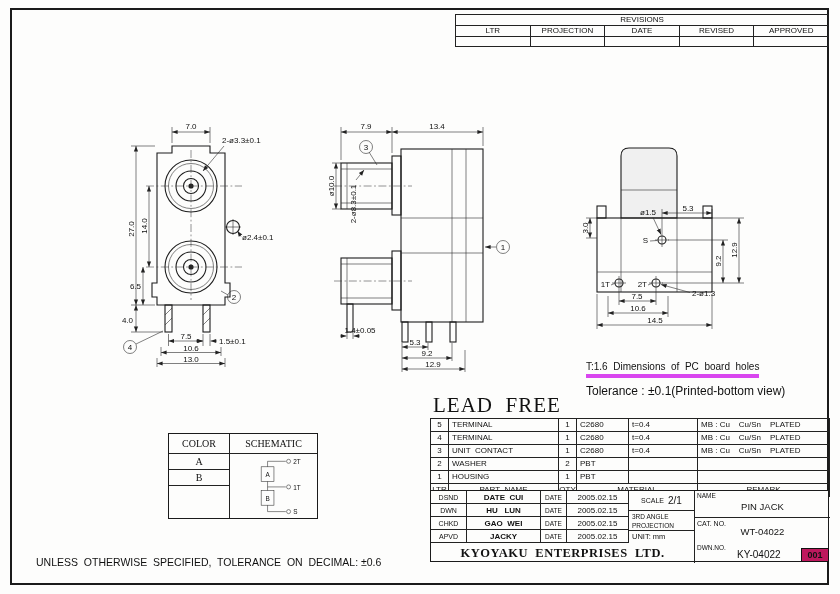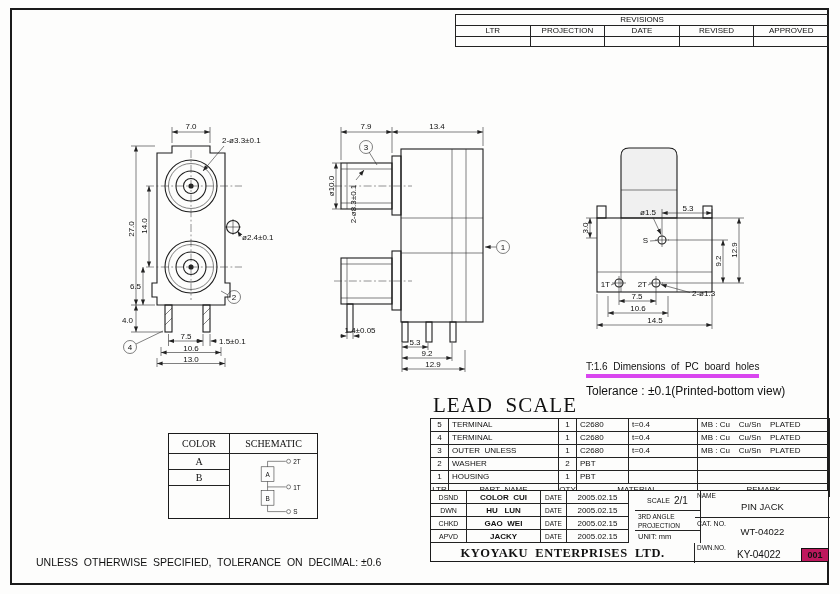--- a/index.html
+++ b/index.html
@@ -50,21 +50,21 @@
   .bom tr.head td { text-align:center; padding:0; }
 
   
   .tb { position:absolute; left:430px; top:490px; width:399px; height:72px; border:1.5px solid #1b1b1b; background:#fdfdfc; }
   .sig-grid { position:absolute; left:0; top:0; width:198px; height:52px; display:grid; grid-template-columns:36px 74px 26px 62px; grid-auto-rows:13px; }
   .sg { border-right:1px solid #222; border-bottom:1px solid #222; display:flex; align-items:center; justify-content:center; overflow:hidden; white-space:pre; }
   .sg.role { font-size:7px; }
   .sg.pname { font-size:8px; font-weight:bold; }
   .sg.dlab { font-size:6.5px; }
   .sg.dval { font-size:8px; }
-  .mid { position:absolute; left:198px; top:0; width:66px; height:52px; border-right:1px solid #222;margin-left:6px; }
+  .mid { position:absolute; left:198px; top:0; width:66px; height:52px; border-right:1px solid #222; }
   .mid-scale { height:20px; border-bottom:1px solid #222; display:flex; align-items:center; justify-content:center; gap:4px; }
   .mid-scale .lab { font-size:7px; } .mid-scale .val { font-size:10px; }
   .mid-proj { height:20px; border-bottom:1px solid #222; font-size:6.5px; line-height:9px; padding:1px 0 0 3px; }
   .mid-unit { height:12px; font-size:7.5px; line-height:11px; padding-left:3px; }
   .tb-right { position:absolute; left:264px; top:0; width:135px; height:52px; }
   .tb-name { height:27px; border-bottom:1px solid #222; position:relative; }
   .tb-name .lbl { position:absolute; left:2px; top:1px; font-size:6.5px; }
   .tb-name .val { position:absolute; left:0; right:0; top:10px; text-align:center; font-size:9.5px; }
   .tb-cat { height:25px; position:relative; }
   .tb-cat .lbl { position:absolute; left:2px; top:2px; font-size:7px; }
@@ -319,21 +319,21 @@
 
       <line class="tl" x1="597" y1="294" x2="597" y2="329"></line>
       <line class="tl" x1="712" y1="294" x2="712" y2="329"></line>
       <line class="dim" x1="597" y1="325" x2="712" y2="325"></line>
       <text class="dtx" x="655" y="322.5" text-anchor="middle">14.5</text>
     </g>
   </svg>
 
   <div class="note-pcb">T:1.6  Dimensions  of  PC  board  holes</div>
   <div class="note-tol">Tolerance : ±0.1(Printed-bottom view)</div>
-  <div class="lead-free">LEAD  SCALE</div>
+  <div class="lead-free">LEAD  FREE</div>
   <div class="note-bottom">UNLESS  OTHERWISE  SPECIFIED,  TOLERANCE  ON  DECIMAL: ±0.6</div>
 
   <div class="ctab">
     <div class="ct-head">
       <div class="ct-hc">COLOR</div>
       <div class="ct-hs">SCHEMATIC</div>
     </div>
     <div class="ct-body">
       <div class="ct-left">
         <div class="ct-row">A</div>
@@ -381,21 +381,21 @@
     <tr>
       <td class="c">4</td>
       <td>TERMINAL</td>
       <td class="c">1</td>
       <td>C2680</td>
       <td>t=0.4</td>
       <td>MB : Cu    Cu/Sn    PLATED</td>
     </tr>
     <tr>
       <td class="c">3</td>
-      <td>OUTER  UNLESS</td>
+      <td>UNIT  CONTACT</td>
       <td class="c">1</td>
       <td>C2680</td>
       <td>t=0.4</td>
       <td>MB : Cu    Cu/Sn    PLATED</td>
     </tr>
     <tr>
       <td class="c">2</td>
       <td>WASHER</td>
       <td class="c">2</td>
       <td>PBT</td>
@@ -416,21 +416,21 @@
       <td>QTY</td>
       <td colspan="2">MATERIAL</td>
       <td>REMARK</td>
     </tr>
   </tbody>
     </table>
 
   <div class="tb">
     <div class="sig-grid">
       <div class="sg role">DSND</div>
-      <div class="sg pname">COLOR  CUI</div>
+      <div class="sg pname">DATE  CUI</div>
       <div class="sg dlab">DATE</div>
       <div class="sg dval">2005.02.15</div>
       <div class="sg role">DWN</div>
       <div class="sg pname">HU   LUN</div>
       <div class="sg dlab">DATE</div>
       <div class="sg dval">2005.02.15</div>
       <div class="sg role">CHKD</div>
       <div class="sg pname">GAO  WEI</div>
       <div class="sg dlab">DATE</div>
       <div class="sg dval">2005.02.15</div>

